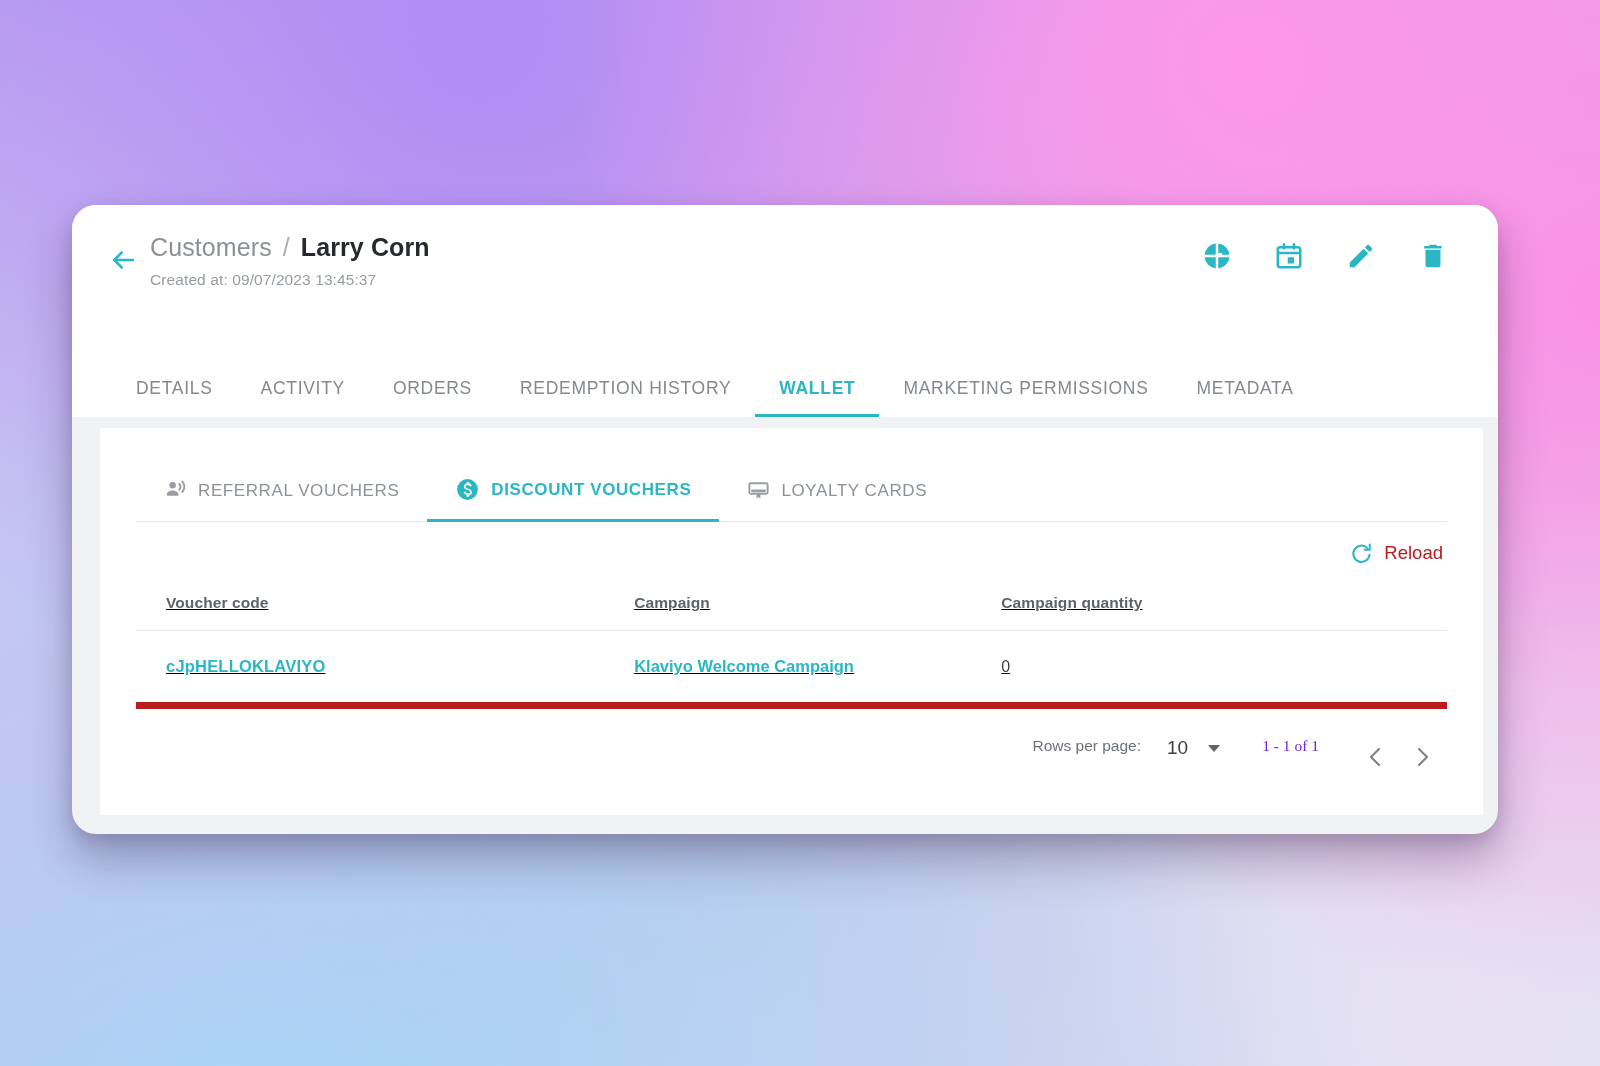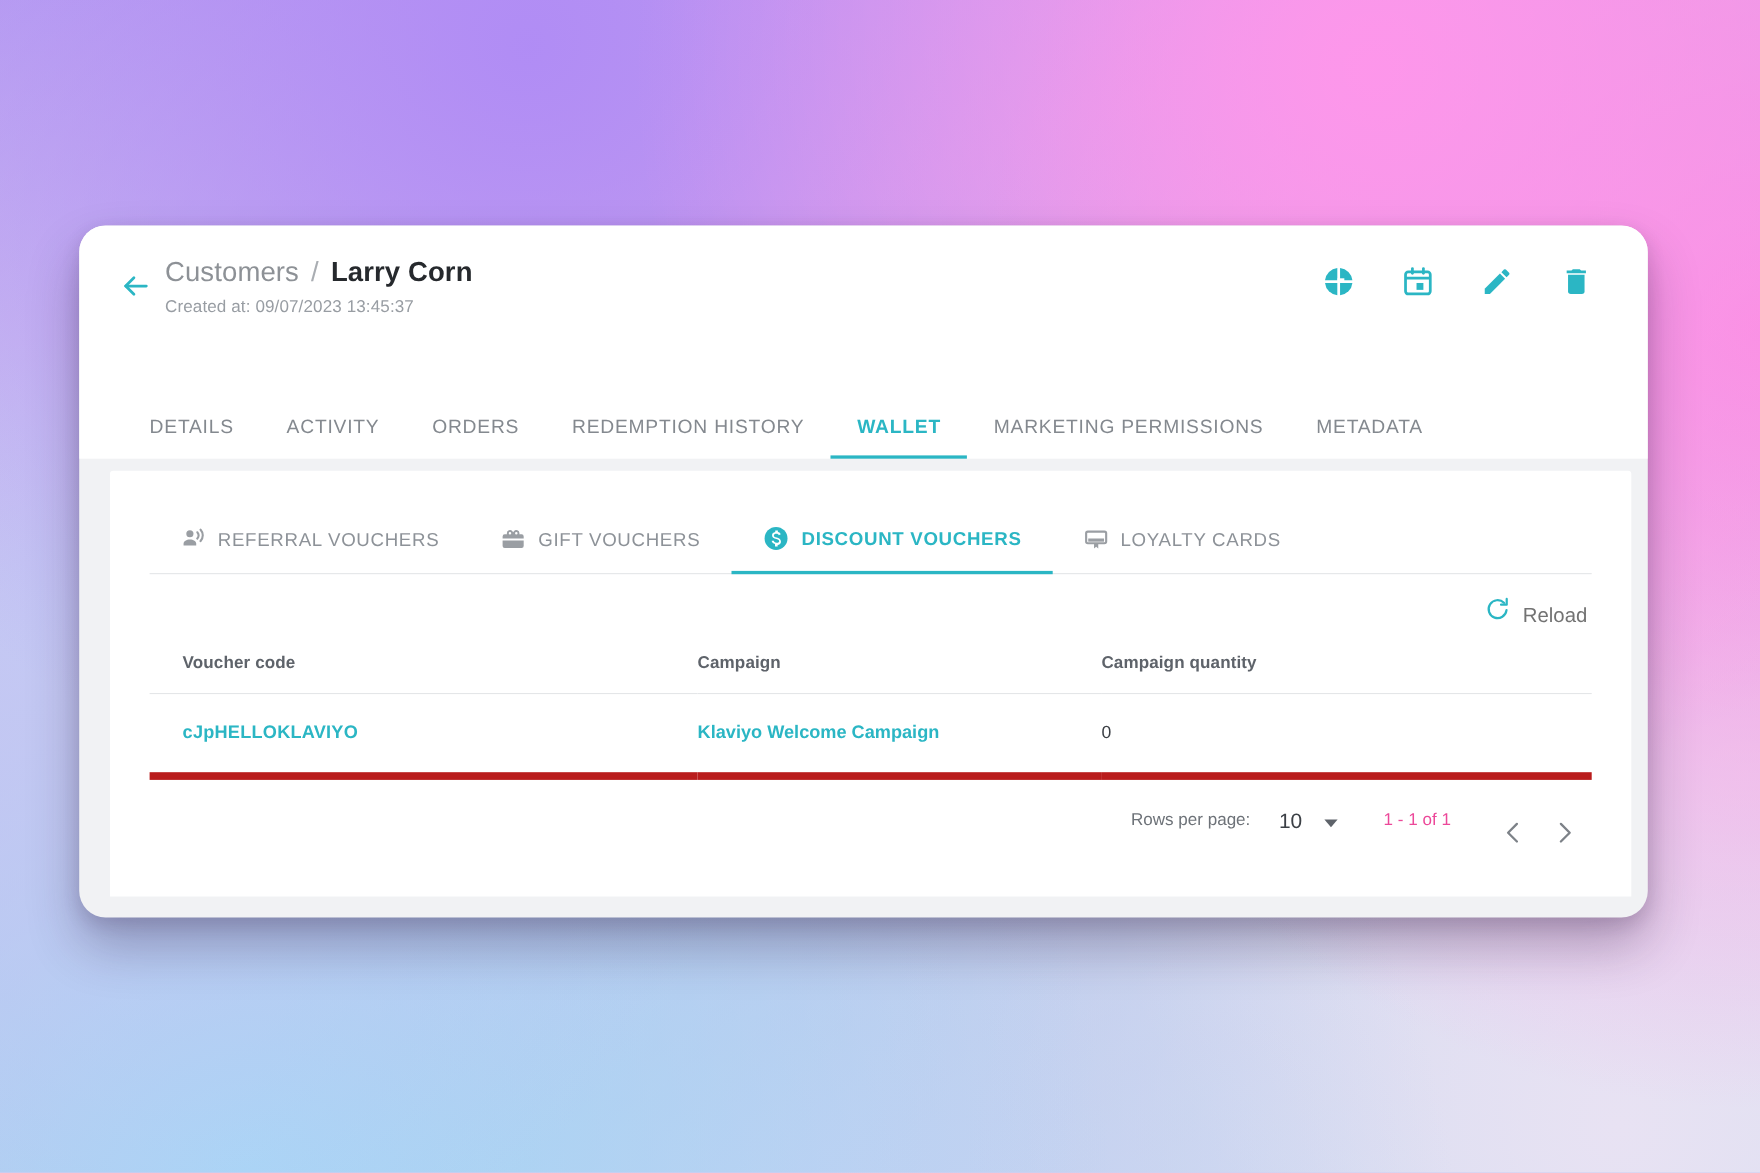--- a/index.html
+++ b/index.html
@@ -181,33 +181,34 @@
   }
 
   
   .reload-row {
     display: flex;
     justify-content: flex-end;
     padding: 16px 2px 0 0;
   }
   .reload-btn {
     display: flex;
-    align-items: flex-end;
+    align-items: flex-start;
     gap: 11px;
-    color: #737373;
+    color: #b91c1c;
     font-size: 18.5px;
     cursor: pointer;
     padding: 4px 2px;
   }
 
   
   table.voucher-table {
     width: 100%;
     border-collapse: collapse;
     margin-top: 14px;
+    text-decoration: underline;
   }
   table.voucher-table th {
     text-align: left;
     font-size: 15.5px;
     font-weight: 700;
     color: #5e636a;
     padding: 6px 0 18px 0;
     border-bottom: 1px solid #e4e6e8;
     letter-spacing: 0.1px;
   }
@@ -255,21 +256,21 @@
     cursor: pointer;
     color: #3c4046;
     font-size: 19px;
   }
   .caret {
     width: 0; height: 0;
     border-left: 6px solid transparent;
     border-right: 6px solid transparent;
     border-top: 7px solid #5e636a;
   }
-  .range-label { margin: 0 34px 0 42px; color: #ec4899; }
+  .range-label { margin: 0 34px 0 42px; color: #6d28d9; font-family: Liberation Serif, serif; }
   .page-btn {
     width: 46px;
     height: 40px;
     display: flex;
     align-items: center;
     justify-content: center;
     cursor: pointer;
   }
   .page-btn svg { display: block; }
 </style>
@@ -369,29 +370,20 @@
           <svg width="23" height="23" viewBox="0 0 24 24" fill="#9a9ea3">
             <circle cx="9" cy="6.5" r="3.4"></circle>
             <path d="M9 12c-3.3 0-6 1.8-6 4v1.6h12V16c0-2.2-2.7-4-6-4z"></path>
             <path d="M15.6 4.2a1 1 0 0 0-.3 1.5 3.6 3.6 0 0 1 0 4.6 1 1 0 1 0 1.5 1.3 5.6 5.6 0 0 0 0-7.2 1 1 0 0 0-1.2-.2z"></path>
             <path d="M18.6 1.8a1 1 0 0 0-.2 1.5 6.9 6.9 0 0 1 0 9.4 1 1 0 1 0 1.5 1.3 8.9 8.9 0 0 0 0-12 1 1 0 0 0-1.3-.2z"></path>
           </svg>
         </span>
         <span>REFERRAL VOUCHERS</span>
       </div>
 
-      <div class="stab">
-        <span class="sicon">
-          <svg width="23" height="23" viewBox="0 0 24 24" fill="#9a9ea3">
-            <path d="M20 7h-2.2a2.8 2.8 0 0 0 .2-1 3 3 0 0 0-5.3-1.9L12 5l-.7-.9A3 3 0 0 0 6 6c0 .4.1.7.2 1H4a2 2 0 0 0-2 2v2h20V9a2 2 0 0 0-2-2zM9 4.8a1.2 1.2 0 1 1 0 2.4 1.2 1.2 0 0 1 0-2.4zm6 0a1.2 1.2 0 1 1 0 2.4 1.2 1.2 0 0 1 0-2.4z"></path>
-            <path d="M2 13v5a2 2 0 0 0 2 2h16a2 2 0 0 0 2-2v-5H2z"></path>
-          </svg>
-        </span>
-        <span>GIFT VOUCHERS</span>
-      </div>
 
       <div class="stab active">
         <span class="sicon">
           <svg width="25" height="25" viewBox="0 0 24 24" fill="#2bb6c4">
             <circle cx="12" cy="12" r="10"></circle>
             <path d="M12.6 11.2c-1.9-.5-2.5-1-2.5-1.8 0-.9.9-1.5 2.2-1.5 1.2 0 1.8.5 2.1 1.2l1.7-.7c-.3-1.1-1.2-1.9-2.5-2.1V5h-2.3v1.3c-1.6.3-2.8 1.3-2.8 2.9 0 1.9 1.5 2.8 3.8 3.3 2 .5 2.4 1.2 2.4 1.9 0 .5-.4 1.4-2.2 1.4-1.7 0-2.3-.8-2.4-1.7H8.2c.1 1.5 1.2 2.5 2.9 2.8V19h2.3v-1.3c1.6-.3 2.9-1.2 2.9-2.9 0-2.3-2-3.1-3.7-3.6z" fill="#ffffff"></path>
           </svg>
         </span>
         <span>DISCOUNT VOUCHERS</span>
       </div>

